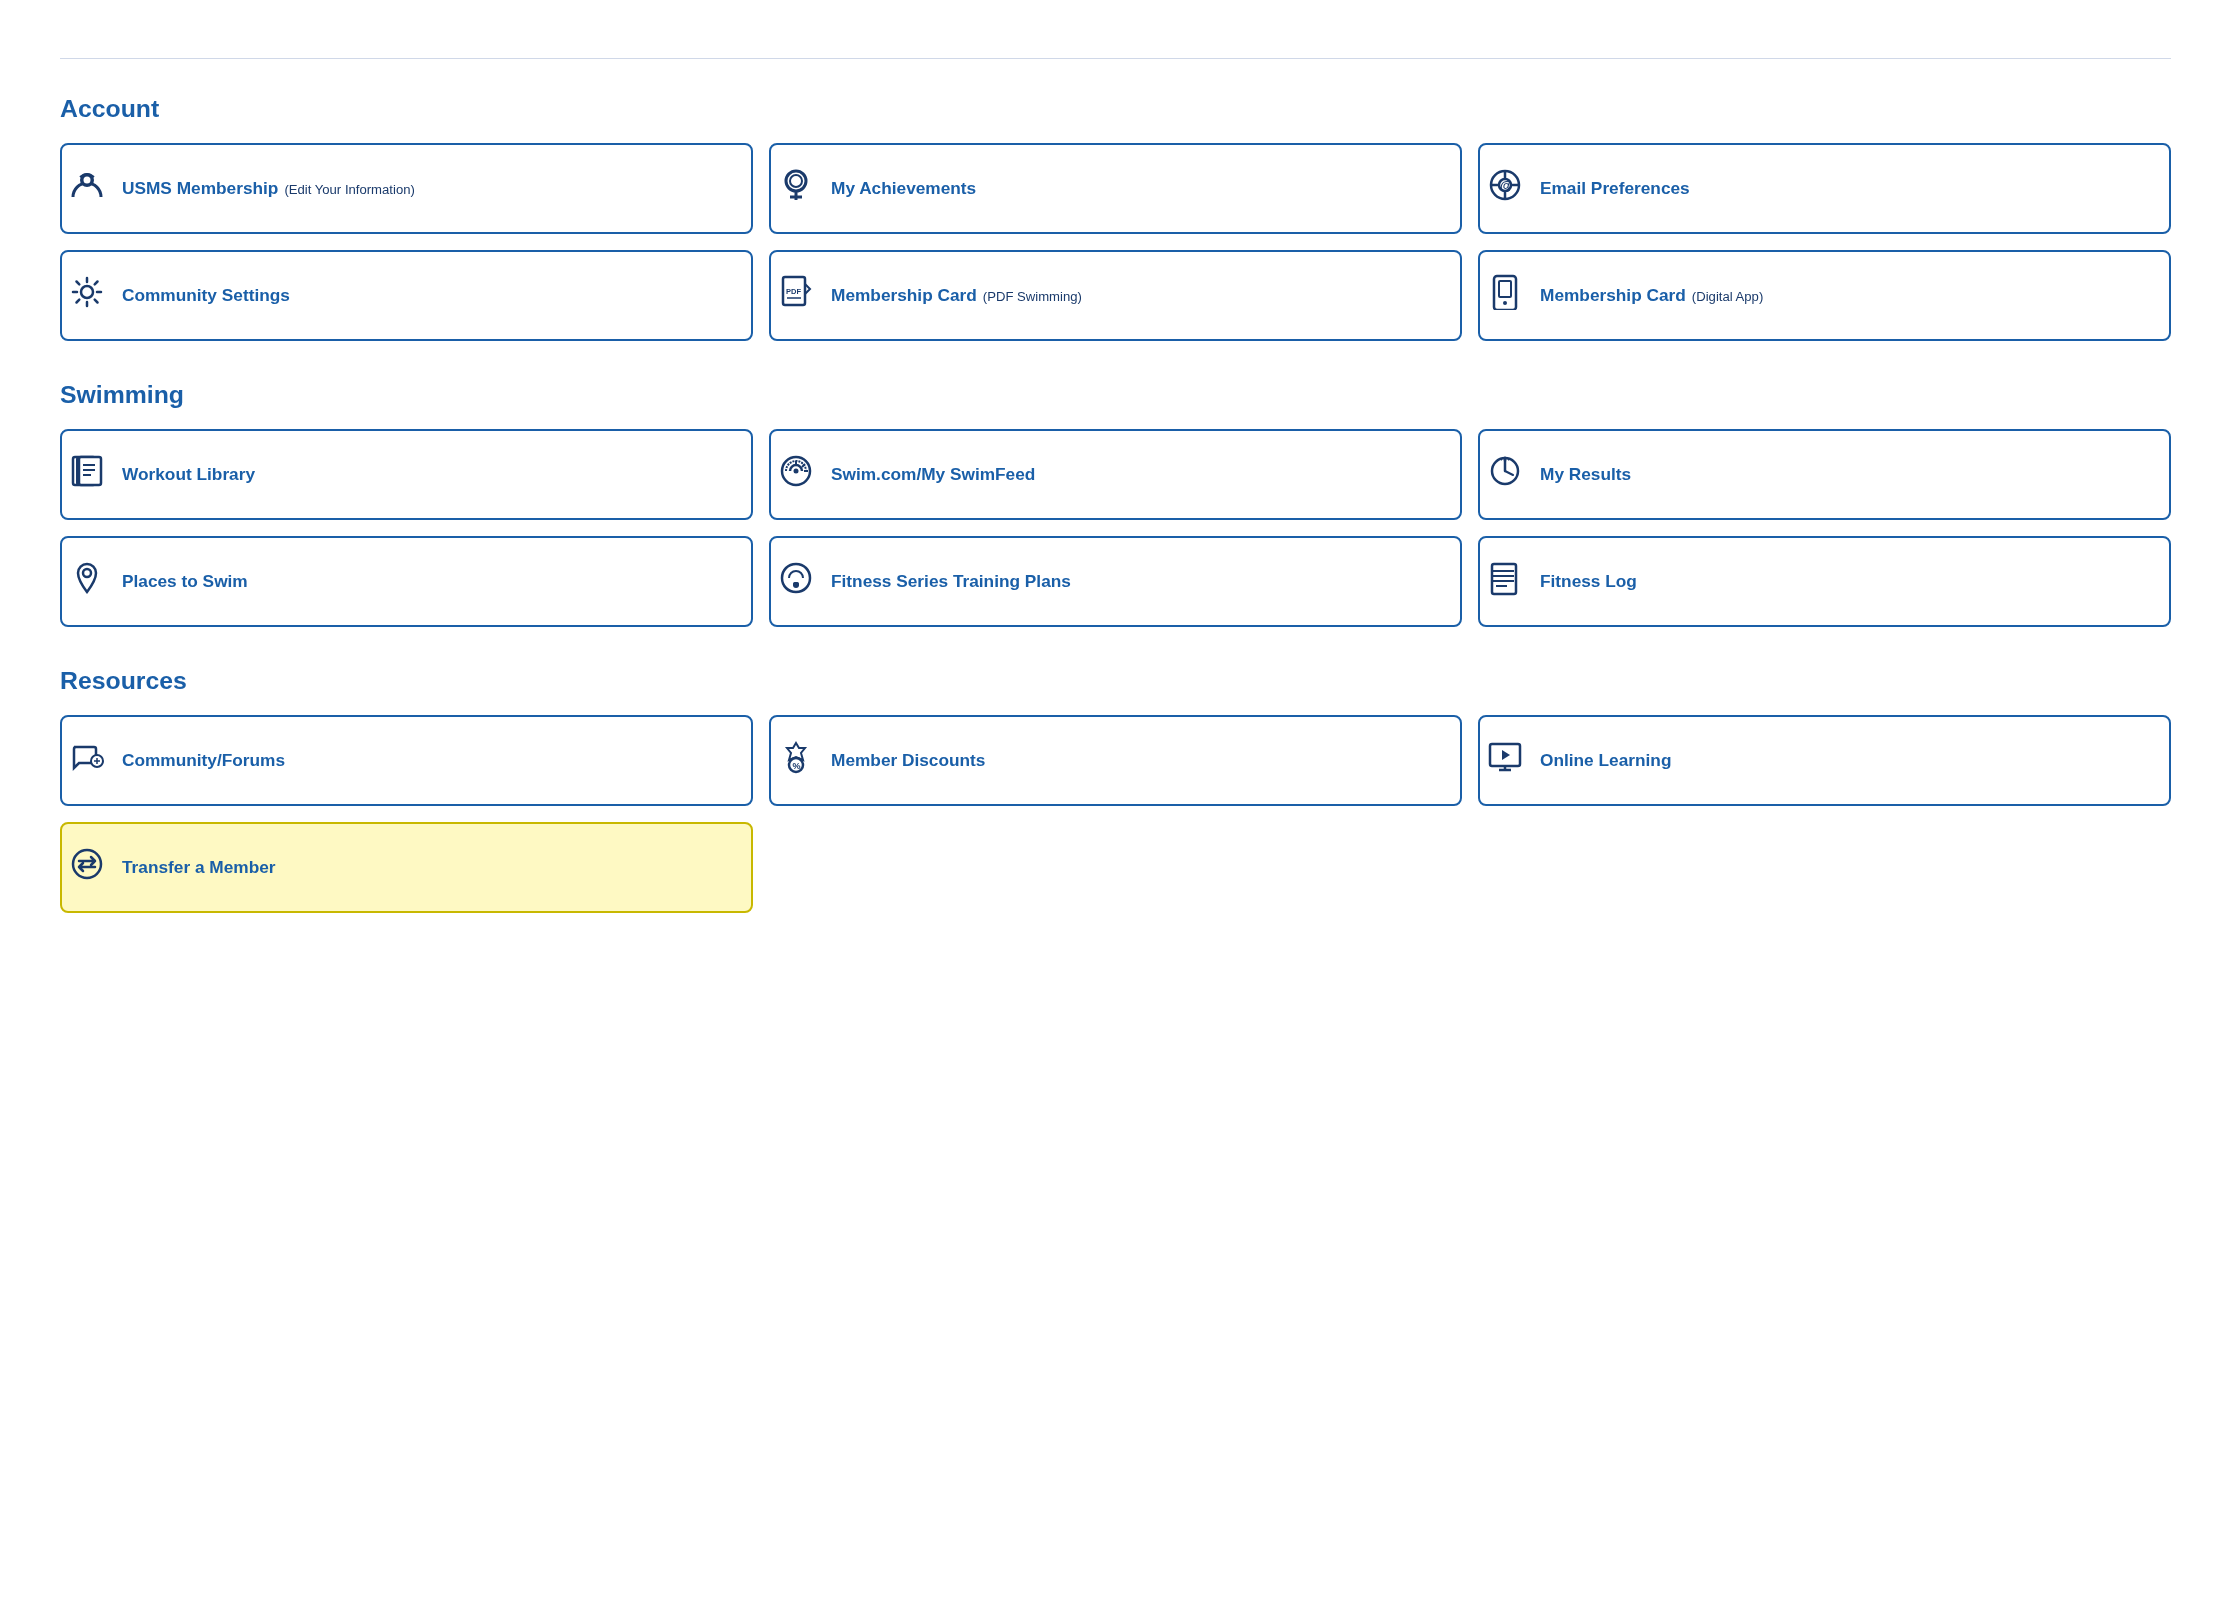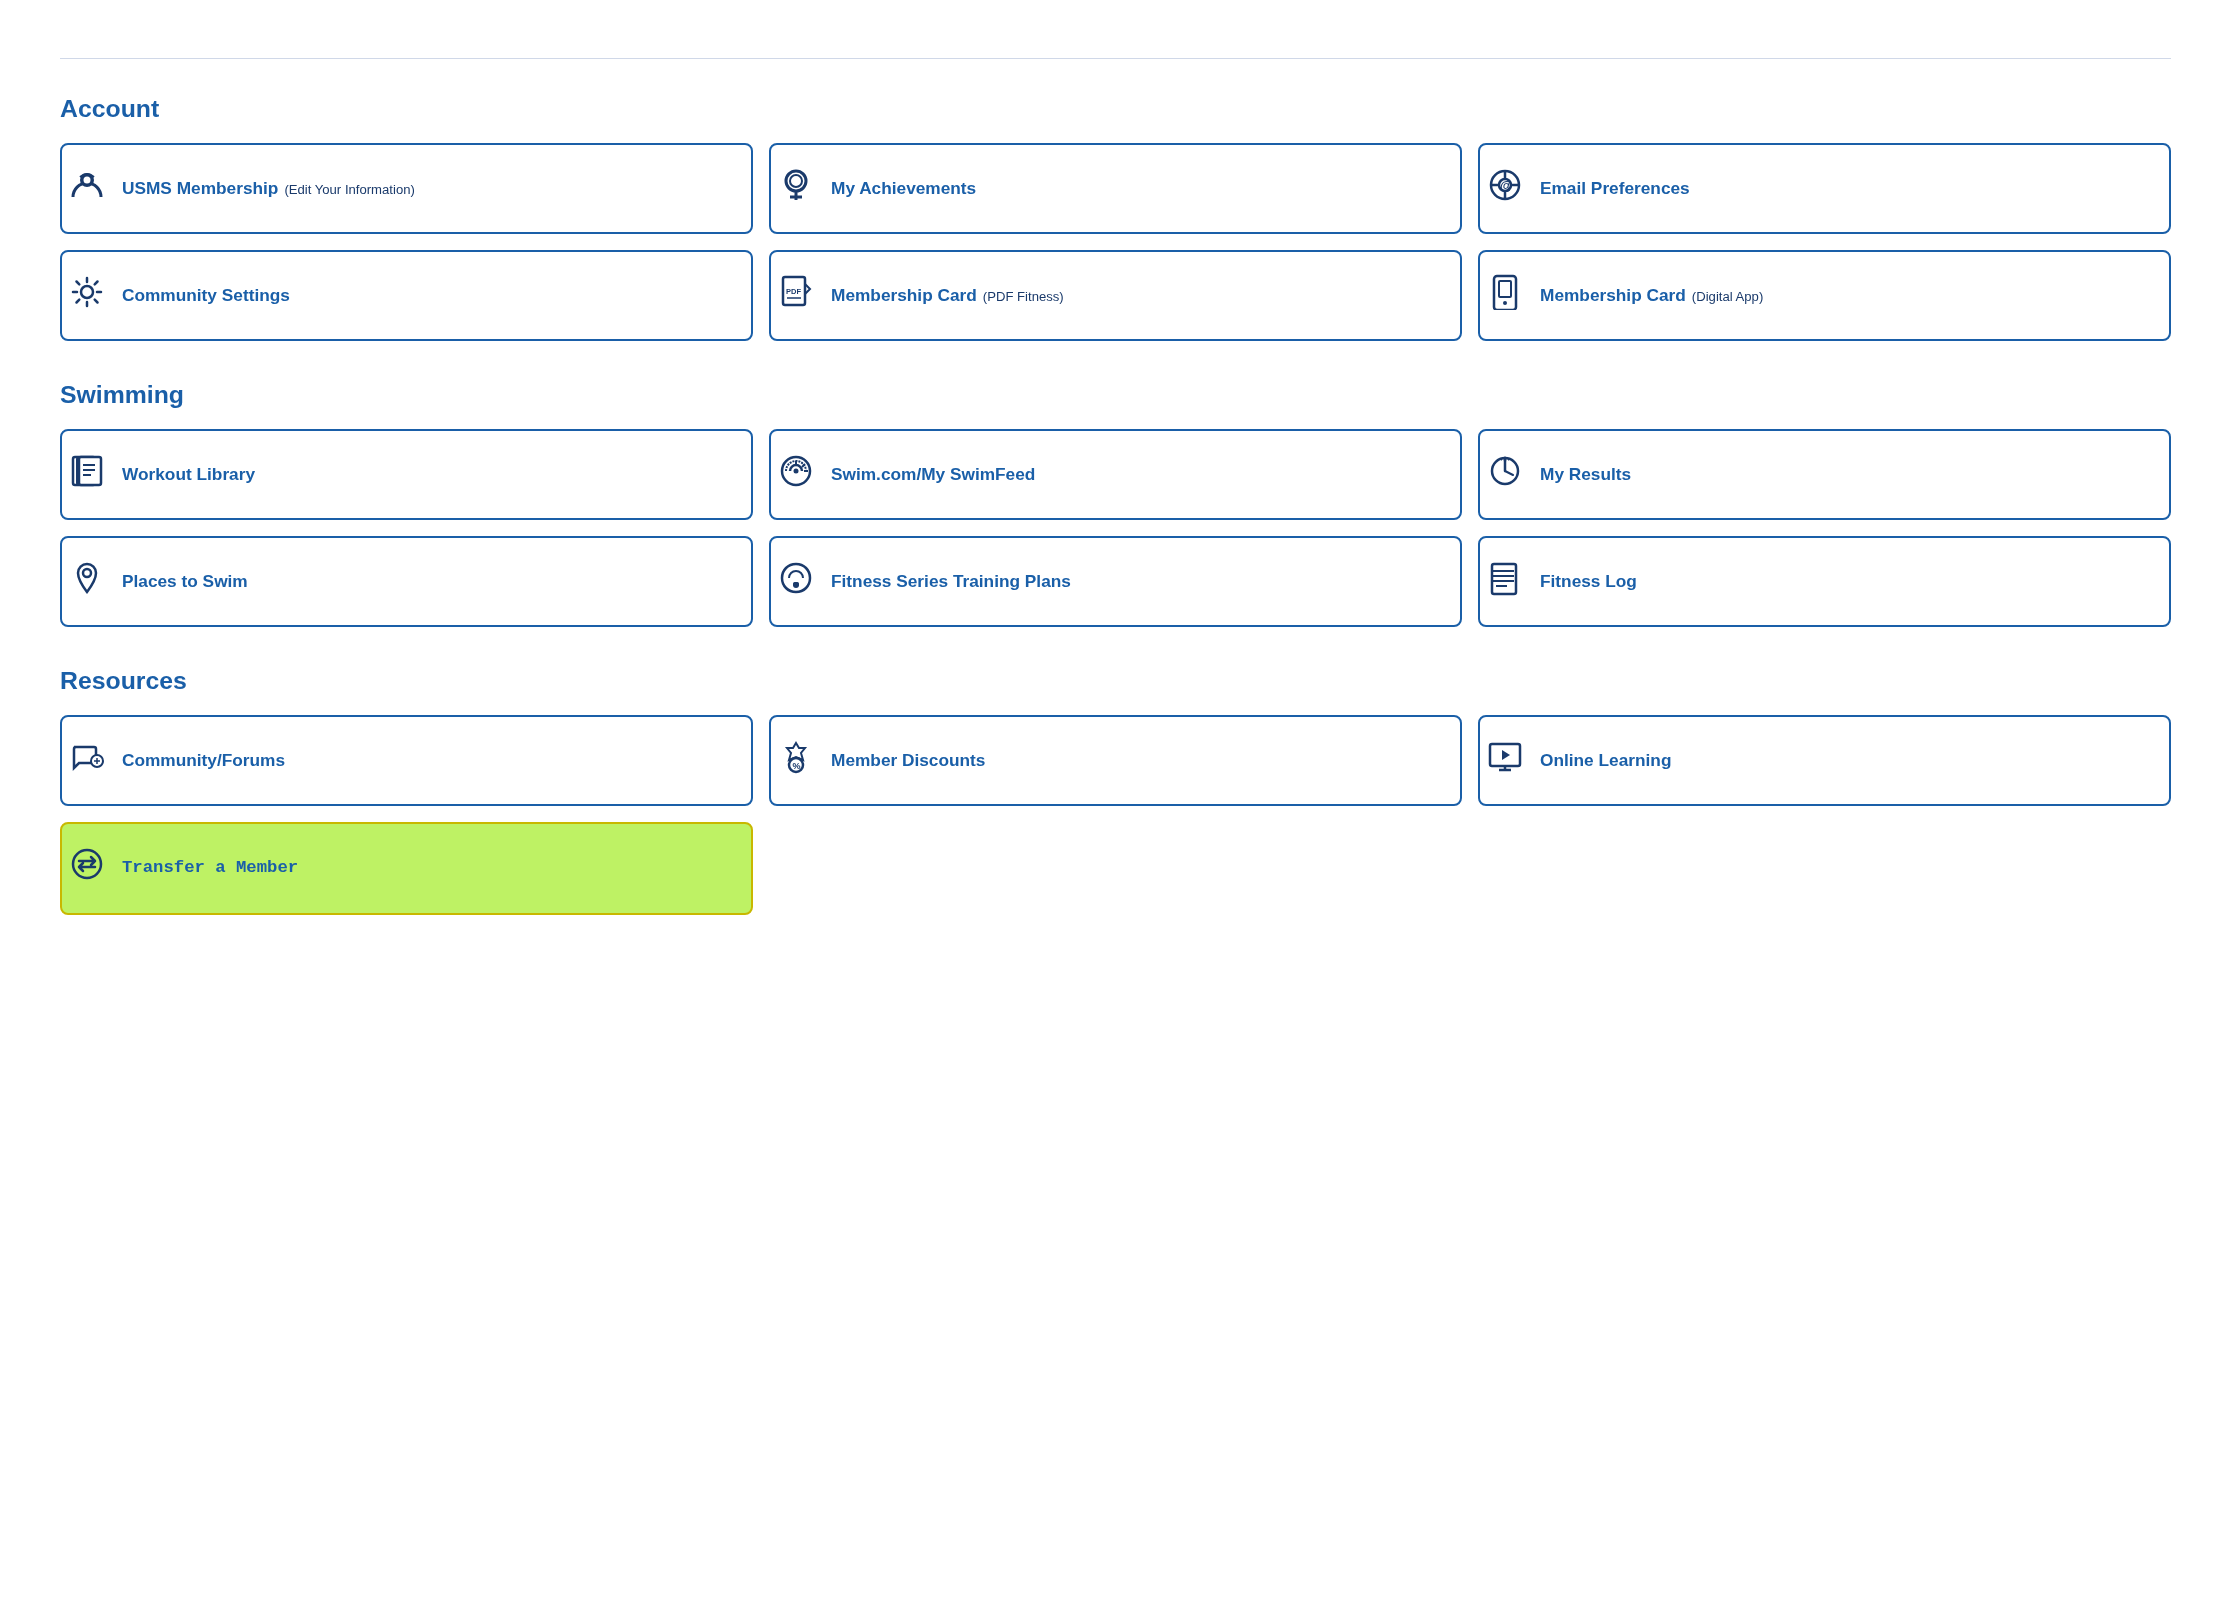--- a/index.html
+++ b/index.html
@@ -38,23 +38,22 @@
       padding: 22px 6px;
       display: flex;
       align-items: center;
       gap: 16px;
       cursor: pointer;
       background: #fff;
       transition: background 0.15s;
       min-height: 80px;
     }
     .card.highlight {
-      background: #bef264;
+      background: #fef9c3;
       border-color: #c8b800;
-      font-family: Liberation Mono, monospace;
     }
     .card-icon {
       font-size: 1.9rem;
       color: #1a3a6b;
       flex-shrink: 0;
       min-width: 38px;
       text-align: center;
     }
     .card-text {
       display: flex;
@@ -148,21 +147,21 @@
         <div class="card">
           <div class="card-icon"><svg width="36" height="36" viewBox="0 0 36 36" fill="none">
     <rect x="5" y="3" width="22" height="28" rx="2" stroke="#1a3a6b" stroke-width="2.5" fill="none"></rect>
     <text x="8" y="20" font-size="7.5" font-weight="bold" fill="#1a3a6b">PDF</text>
     <line x1="9" y1="24" x2="23" y2="24" stroke="#1a3a6b" stroke-width="1.5"></line>
     <path d="M27 10l5 5-5 5" stroke="#1a3a6b" stroke-width="2" fill="none"></path>
   </svg></div>
           <div class="card-text">
             <div class="card-label-inline">
               <span class="card-label">Membership Card</span>
-              <span class="card-sub">(PDF Fitness)</span>
+              <span class="card-sub">(PDF Swimming)</span>
             </div>
           </div>
         </div>
         <div class="card">
           <div class="card-icon"><svg width="32" height="36" viewBox="0 0 32 36" fill="none">
     <rect x="5" y="2" width="22" height="34" rx="3" stroke="#1a3a6b" stroke-width="2.5" fill="none"></rect>
     <rect x="10" y="7" width="12" height="16" rx="1" stroke="#1a3a6b" stroke-width="2" fill="none"></rect>
     <circle cx="16" cy="29" r="2" fill="#1a3a6b"></circle>
   </svg></div>
           <div class="card-text">

